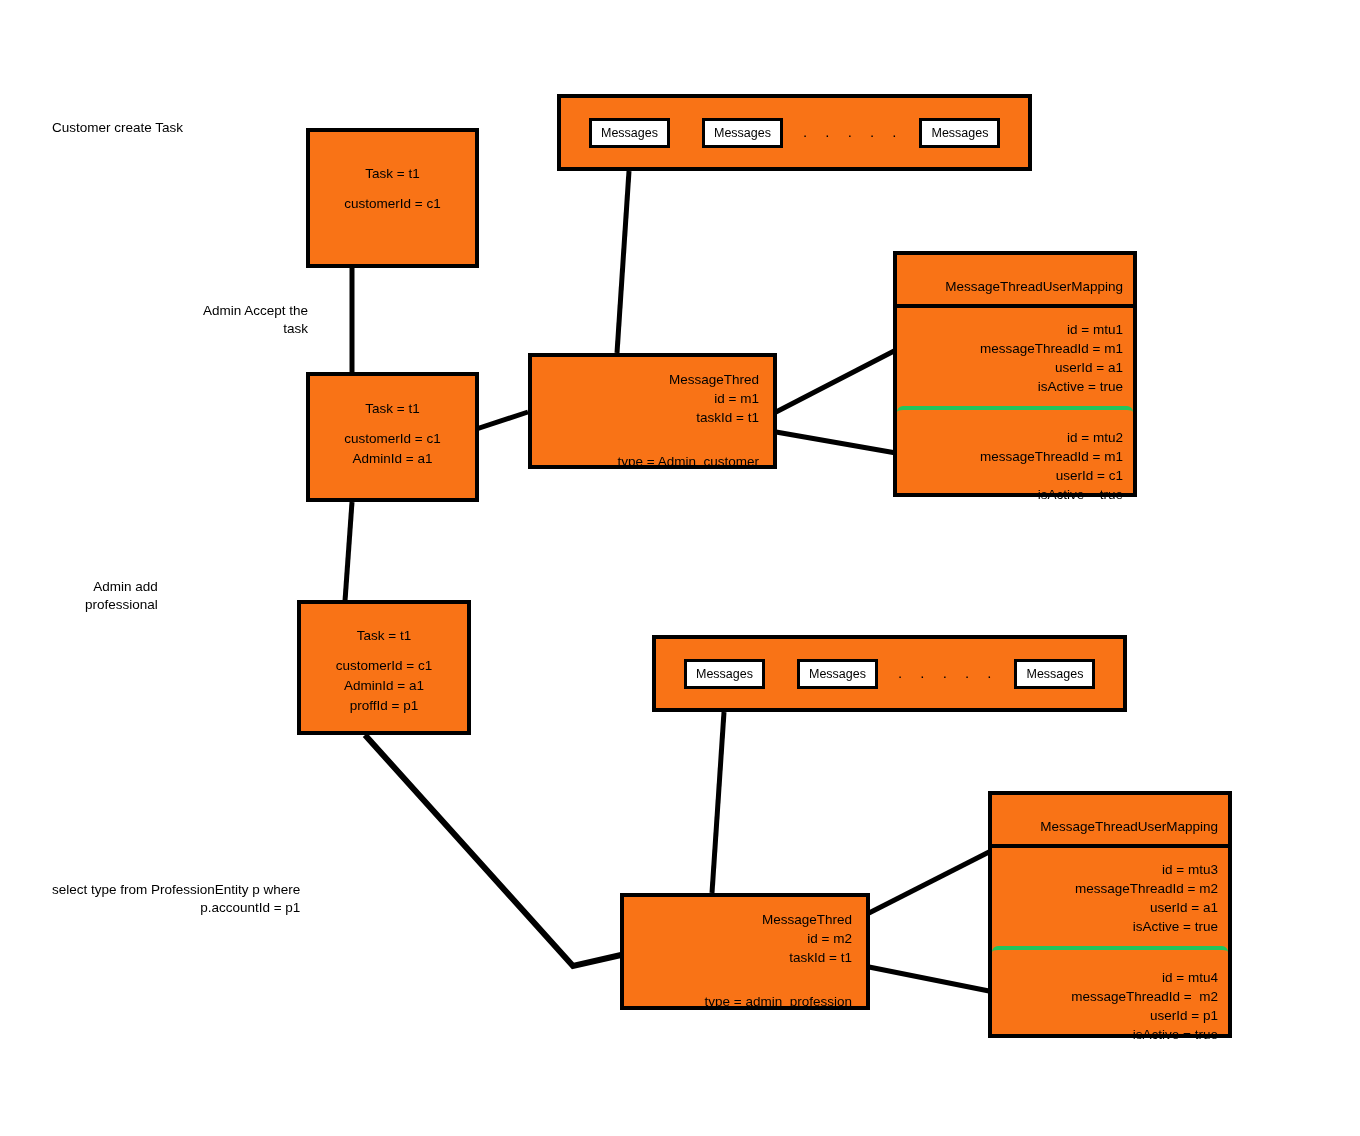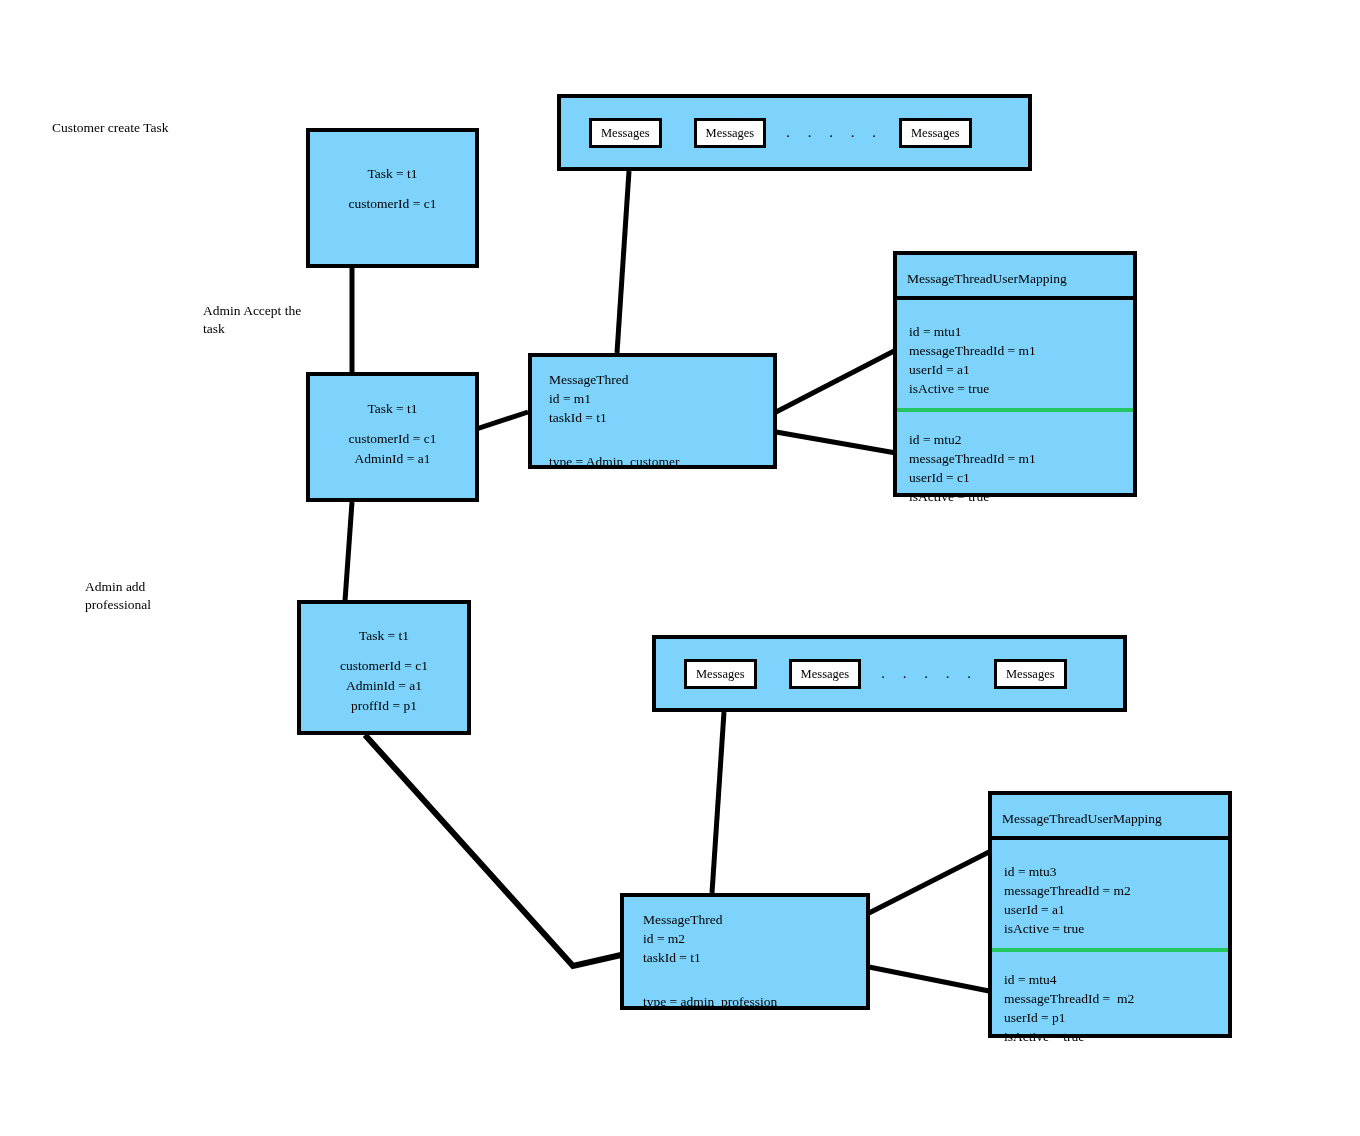--- a/index.html
+++ b/index.html
@@ -5,43 +5,44 @@
   html, body {
     margin: 0;
     padding: 0;
     background: #ffffff;
   }
   #canvas {
     position: relative;
     width: 1348px;
     height: 1136px;
     background: #ffffff;
-    font-family: Liberation Serif, serif;
+    font-family: Liberation Sans, sans-serif;
     color: #000000;
     overflow: hidden;
+    text-align: right;
   }
   svg.edges {
     position: absolute;
     left: 0;
     top: 0;
     width: 1360px;
     height: 1136px;
     pointer-events: none;
   }
   .note {
     position: absolute;
     font-size: 13.5px;
     line-height: 18px;
     white-space: pre-line;
     letter-spacing: 0px;
   }
   .box {
     position: absolute;
     border: 4px solid #000;
-    background: #7dd3fc;
+    background: #f97316;
     box-sizing: border-box;
   }
   .task-box {
     display: flex;
     flex-direction: column;
     justify-content: flex-start;
     align-items: center;
     font-size: 13.5px;
     line-height: 20px;
     margin-left: 36px;
@@ -75,29 +76,30 @@
     letter-spacing: 7px;
     line-height: 14px;
     white-space: nowrap;
     padding-bottom: 2px;
   }
   .map-box { padding: 0; }
   .map-header {
     border-bottom: 4px solid #000;
     font-size: 13.5px;
     line-height: 16px;
-    padding: 16px 10px 9px 10px;
+    padding: 24px 10px 9px 10px;
     white-space: nowrap;
     box-sizing: border-box;
   }
   .map-section {
     font-size: 13.5px;
     line-height: 19px;
-    padding: 22px 10px 10px 12px;
-    box-sizing: border-box;
+    padding: 12px 10px 10px 12px;
+    box-sizing: border-box;
+    border-radius: 6px;
   }
   .map-section.second { border-top: 4px solid #22c55e; padding-top: 18px; }
   .map-line { display: block; white-space: pre; }
 </style>
 </head>
 <body>
 
 <div id="canvas">
 
   <svg class="edges" viewBox="0 0 1360 1136">
@@ -121,20 +123,22 @@
     <line x1="869" y1="913" x2="989" y2="852" stroke="#000" stroke-width="5"></line>
 
     <line x1="869" y1="967" x2="989" y2="991" stroke="#000" stroke-width="5"></line>
   </svg>
 
   <div class="note" style="left:52px; top:119px;">Customer create Task</div>
   <div class="note" style="left:203px; top:302px;">Admin Accept the
 task</div>
   <div class="note" style="left:85px; top:578px;">Admin add
 professional</div>
+  <div class="note" style="left:52px; top:881px;">select type from ProfessionEntity p where
+p.accountId = p1</div>
 
   <div class="box task-box" style="left:270px; top:128px; width:173px; height:140px; padding-top:32px;">
     <span class="task-line first">Task = t1</span>
     <span class="task-line">customerId = c1</span>
   </div>
 
   <div class="box task-box" style="left:270px; top:372px; width:173px; height:130px; padding-top:23px;">
     <span class="task-line first">Task = t1</span>
     <span class="task-line">customerId = c1</span>
     <span class="task-line">AdminId = a1</span>

